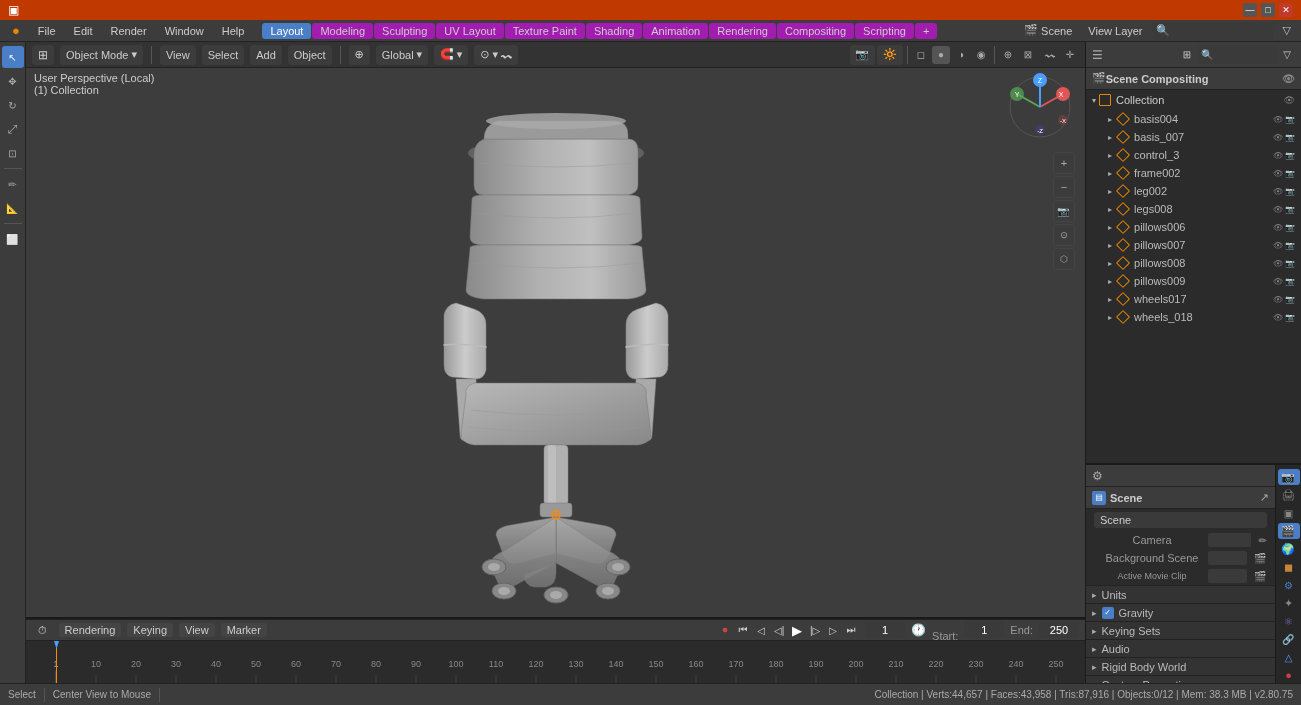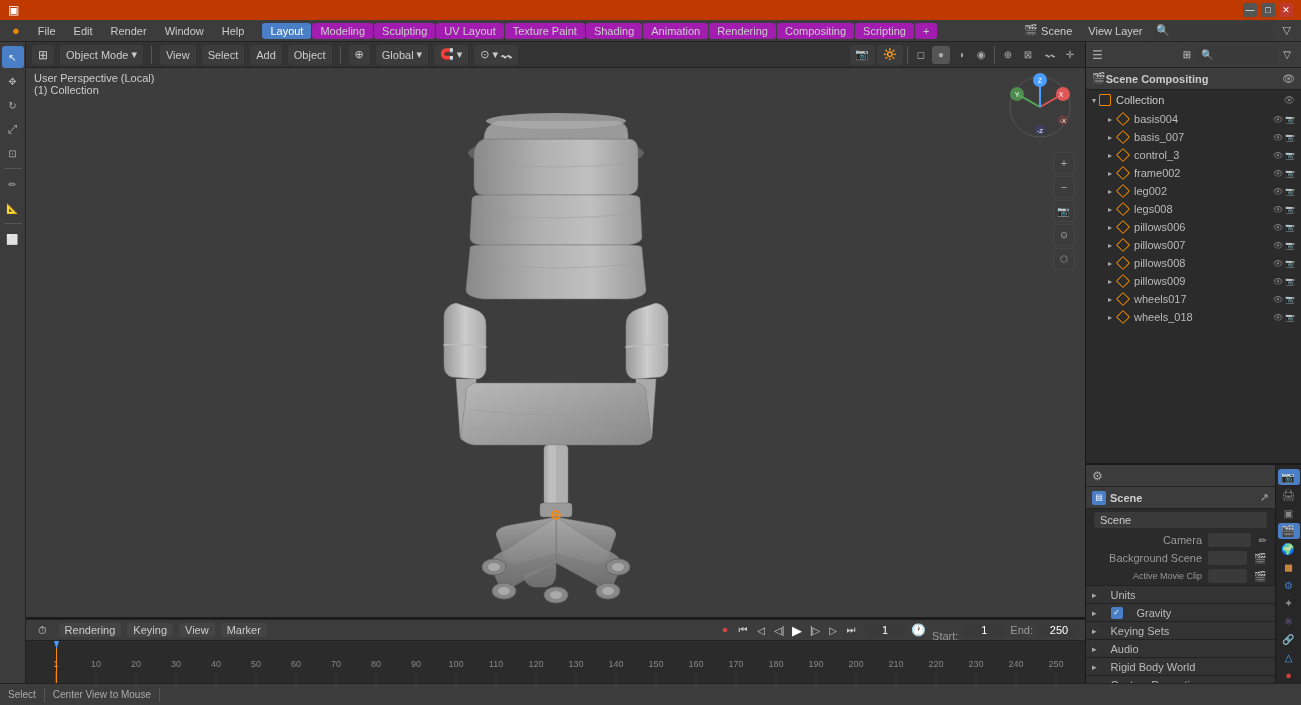--- a/index.html
+++ b/index.html
@@ -242,21 +242,21 @@
     }
 
     .scene-section {
       padding: 2px 0;
     }
     .scene-collapse-row {
       height: 18px;
       display: flex;
       align-items: center;
       padding: 0 6px;
-      gap: 14px;
+      gap: 5px;
       cursor: pointer;
       font-size: 11px;
       color: #bbb;
       background: #333;
       border-top: 1px solid #222;
     }
     .collapse-arrow { color: #aaa; font-size: 9px; }
 
     #timeline-header {
       height: 22px;
@@ -417,21 +417,21 @@
     }
 
     .scene-prop-item {
       height: 18px;
       display: flex;
       align-items: center;
       padding: 0 8px 0 16px;
       gap: 6px;
       font-size: 11px;
     }
-    .scene-prop-label { color: #999; width: 100px; text-align: right; flex-shrink: 0; }
+    .scene-prop-label { color: #999; width: 100px; text-align: center; flex-shrink: 0; }
     .scene-prop-val {
       flex: 1;
       background: #3a3a3a;
       height: 14px;
       border-radius: 2px;
       display: flex; align-items: center; padding: 0 4px;
       font-size: 10px;
     }
   </style>
 </head>
@@ -1143,14 +1143,15 @@
         </div>
       </div>
     </div>
   </div>
 
   <div id="statusbar">
     <span>Select</span>
     <div class="status-divider"></div>
     <span>Center View to Mouse</span>
     <div class="status-divider"></div>
+    <span style="margin-left:auto;">Collection | Verts:44,657 | Faces:43,958 | Tris:87,916 | Objects:0/12 | Mem: 38.3 MB | v2.80.75</span>
   </div>
 </div>
 
 </body></html>

